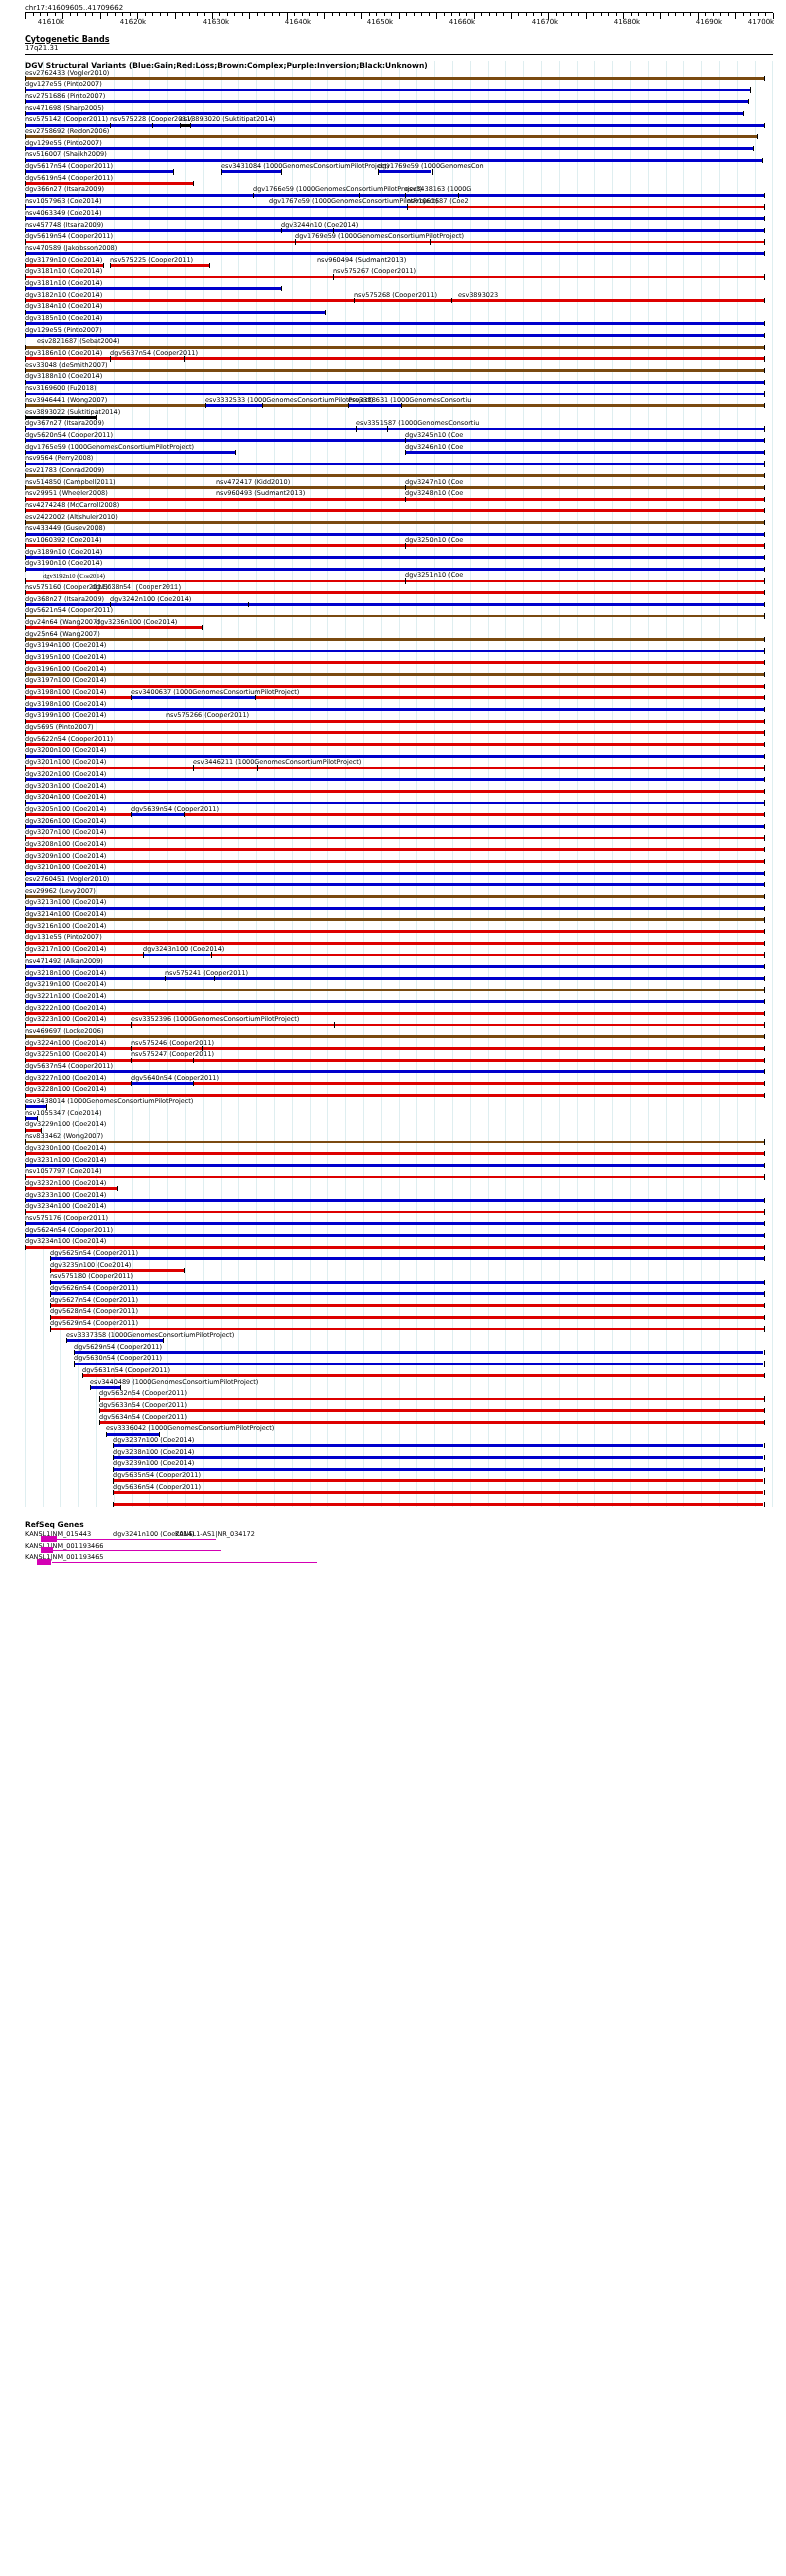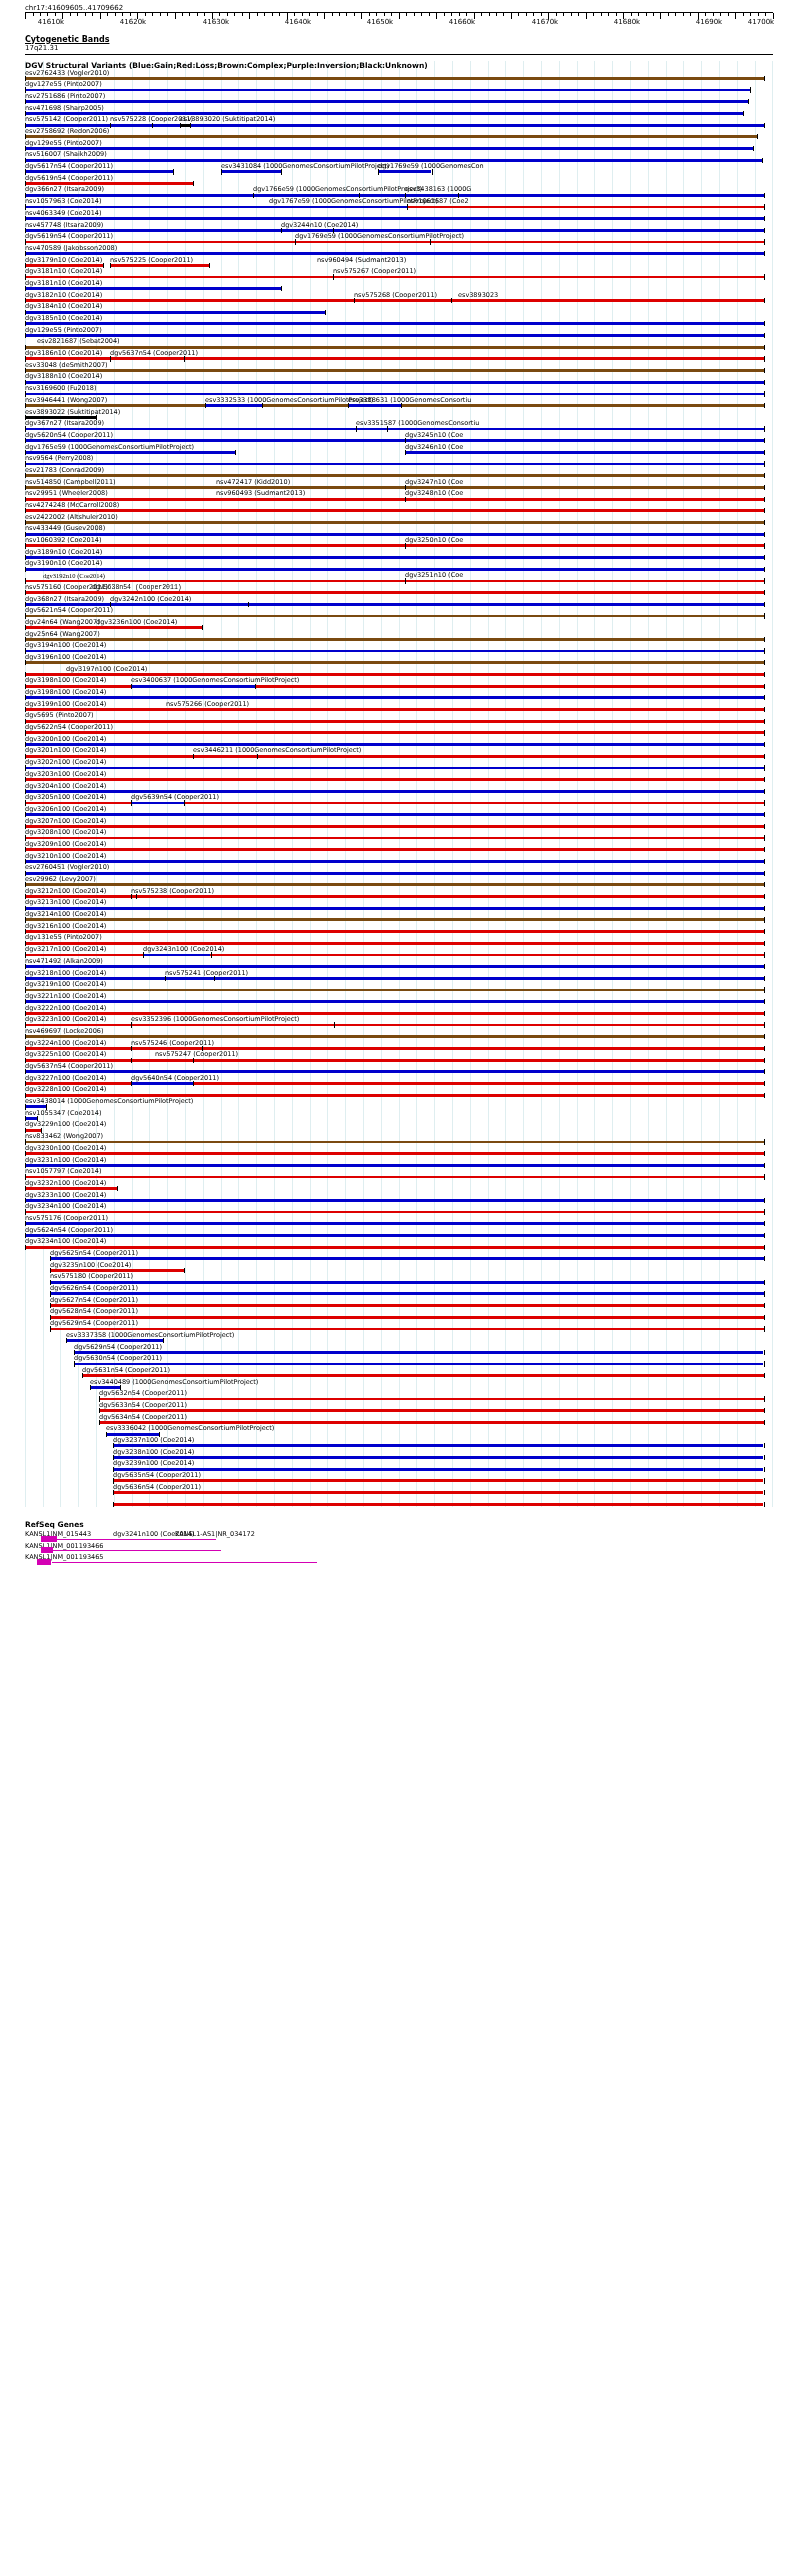--- a/index.html
+++ b/index.html
@@ -612,30 +612,36 @@
           <div class="tickmark" style="left: 739px;"></div>
           <div class="lab" style="left: 0px;">dgv25n64 (Wang2007)</div>
         </div>
         <div class="row">
           <div class="bar blue" style="left: 0px; width: 739px;"></div>
           <div class="tickmark" style="left: 0px;"></div>
           <div class="tickmark" style="left: 739px;"></div>
           <div class="lab" style="left: 0px;">dgv3194n100 (Coe2014)</div>
         </div>
         <div class="row">
+          <div class="bar red" style="left: 0px; width: 739px;"></div>
+          <div class="tickmark" style="left: 0px;"></div>
+          <div class="tickmark" style="left: 739px;"></div>
+          <div class="lab" style="left: 0px;">dgv3195n100 (Coe2014)</div>
+        </div>
+        <div class="row">
           <div class="bar brown" style="left: 0px; width: 739px;"></div>
           <div class="tickmark" style="left: 0px;"></div>
           <div class="tickmark" style="left: 739px;"></div>
           <div class="lab" style="left: 0px;">dgv3196n100 (Coe2014)</div>
         </div>
         <div class="row">
           <div class="bar red" style="left: 0px; width: 739px;"></div>
           <div class="tickmark" style="left: 0px;"></div>
           <div class="tickmark" style="left: 739px;"></div>
-          <div class="lab" style="left: 0px; padding-left: 41px;">dgv3197n100 (Coe2014)</div>
+          <div class="lab" style="left: 0px;">dgv3197n100 (Coe2014)</div>
         </div>
         <div class="row">
           <div class="bar red" style="left: 0px; width: 739px;"></div>
           <div class="tickmark" style="left: 0px;"></div>
           <div class="tickmark" style="left: 739px;"></div>
           <div class="bar blue" style="left: 106px; width: 124px;"></div>
           <div class="tickmark" style="left: 106px;"></div>
           <div class="tickmark" style="left: 230px;"></div>
           <div class="lab" style="left: 0px;">dgv3198n100 (Coe2014)</div>
           <div class="lab" style="left: 106px;">esv3400637 (1000GenomesConsortiumPilotProject)</div>
@@ -745,30 +751,20 @@
           <div class="tickmark" style="left: 739px;"></div>
           <div class="lab" style="left: 0px;">esv2760451 (Vogler2010)</div>
         </div>
         <div class="row">
           <div class="bar brown" style="left: 0px; width: 739px;"></div>
           <div class="tickmark" style="left: 0px;"></div>
           <div class="tickmark" style="left: 739px;"></div>
           <div class="lab" style="left: 0px;">esv29962 (Levy2007)</div>
         </div>
         <div class="row">
-          <div class="bar red" style="left: 0px; width: 739px;"></div>
-          <div class="tickmark" style="left: 0px;"></div>
-          <div class="tickmark" style="left: 739px;"></div>
-          <div class="bar red" style="left: 106px; width: 5.3px;"></div>
-          <div class="tickmark" style="left: 106px;"></div>
-          <div class="tickmark" style="left: 111px;"></div>
-          <div class="lab" style="left: 0px;">dgv3212n100 (Coe2014)</div>
-          <div class="lab" style="left: 106px;">nsv575238 (Cooper2011)</div>
-        </div>
-        <div class="row">
           <div class="bar blue" style="left: 0px; width: 739px;"></div>
           <div class="tickmark" style="left: 0px;"></div>
           <div class="tickmark" style="left: 739px;"></div>
           <div class="lab" style="left: 0px;">dgv3213n100 (Coe2014)</div>
         </div>
         <div class="row">
           <div class="bar brown" style="left: 0px; width: 739px;"></div>
           <div class="tickmark" style="left: 0px;"></div>
           <div class="tickmark" style="left: 739px;"></div>
           <div class="lab" style="left: 0px;">dgv3214n100 (Coe2014)</div>
@@ -856,21 +852,21 @@
           <div class="lab" style="left: 106px;">nsv575246 (Cooper2011)</div>
         </div>
         <div class="row">
           <div class="bar red" style="left: 0px; width: 739px;"></div>
           <div class="tickmark" style="left: 0px;"></div>
           <div class="tickmark" style="left: 739px;"></div>
           <div class="bar red" style="left: 106px; width: 62px;"></div>
           <div class="tickmark" style="left: 106px;"></div>
           <div class="tickmark" style="left: 168px;"></div>
           <div class="lab" style="left: 0px;">dgv3225n100 (Coe2014)</div>
-          <div class="lab" style="left: 106px; margin-left: 24px;">nsv575247 (Cooper2011)</div>
+          <div class="lab" style="left: 106px;">nsv575247 (Cooper2011)</div>
         </div>
         <div class="row">
           <div class="bar blue" style="left: 0px; width: 739px;"></div>
           <div class="tickmark" style="left: 0px;"></div>
           <div class="tickmark" style="left: 739px;"></div>
           <div class="lab" style="left: 0px;">dgv5637n54 (Cooper2011)</div>
         </div>
         <div class="row">
           <div class="bar red" style="left: 0px; width: 739px;"></div>
           <div class="tickmark" style="left: 0px;"></div>

